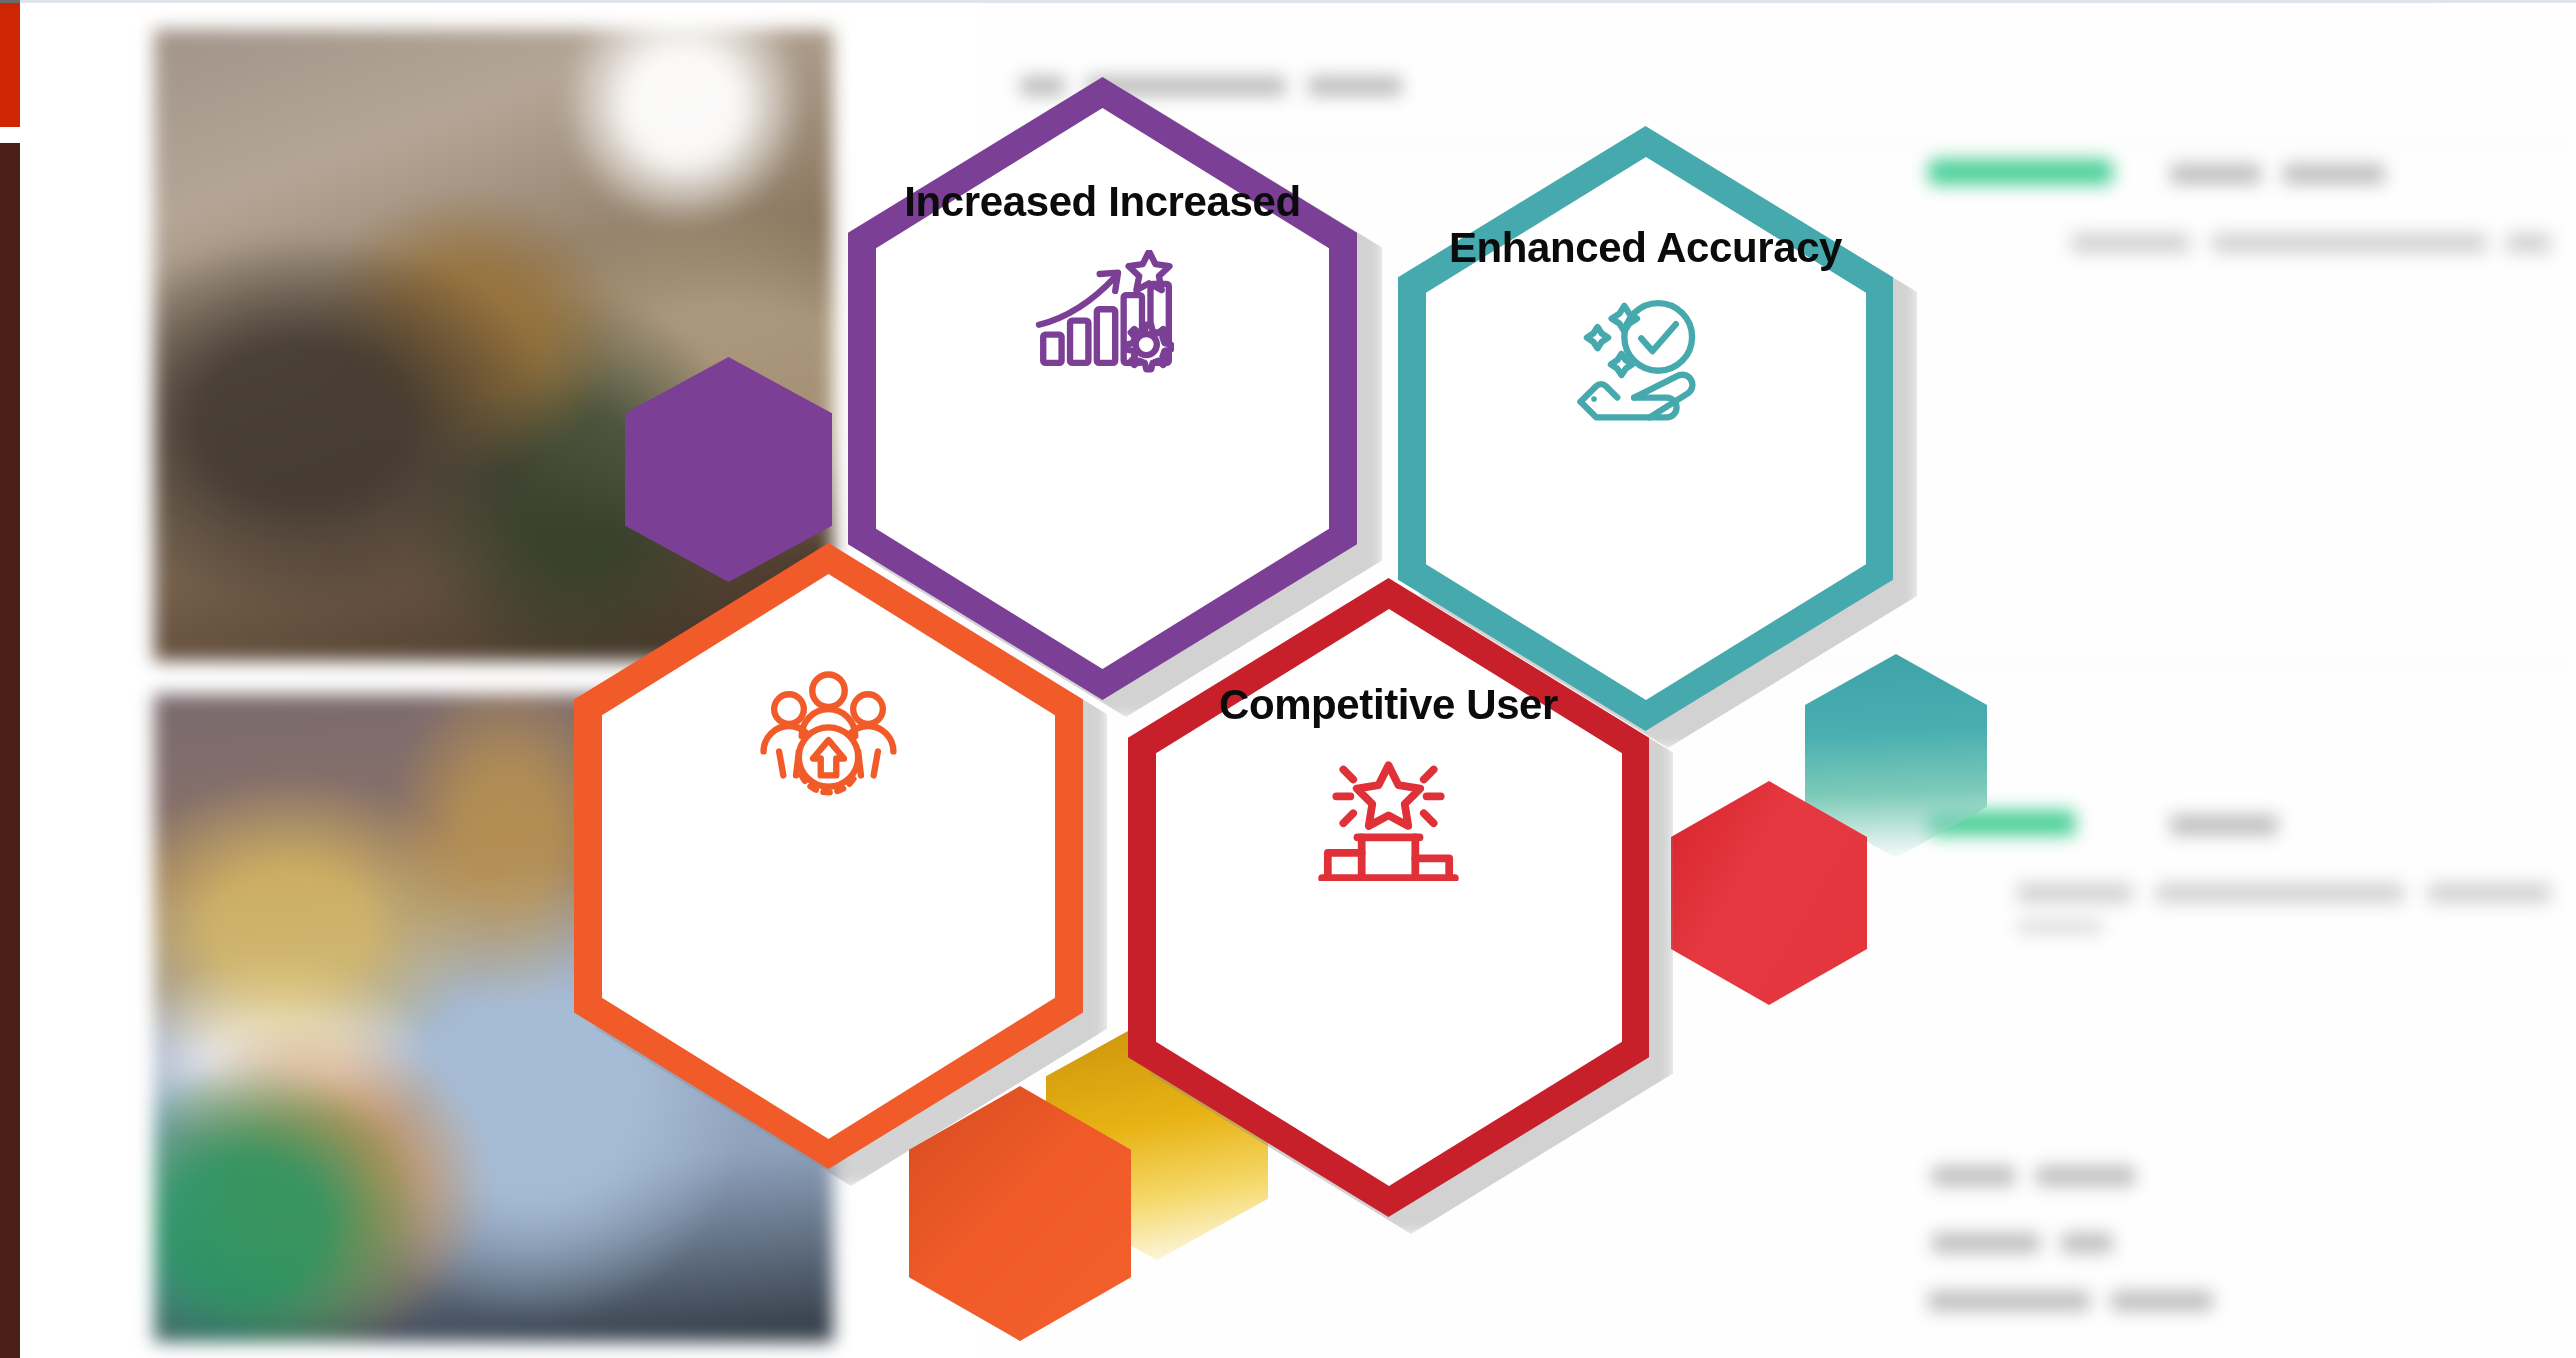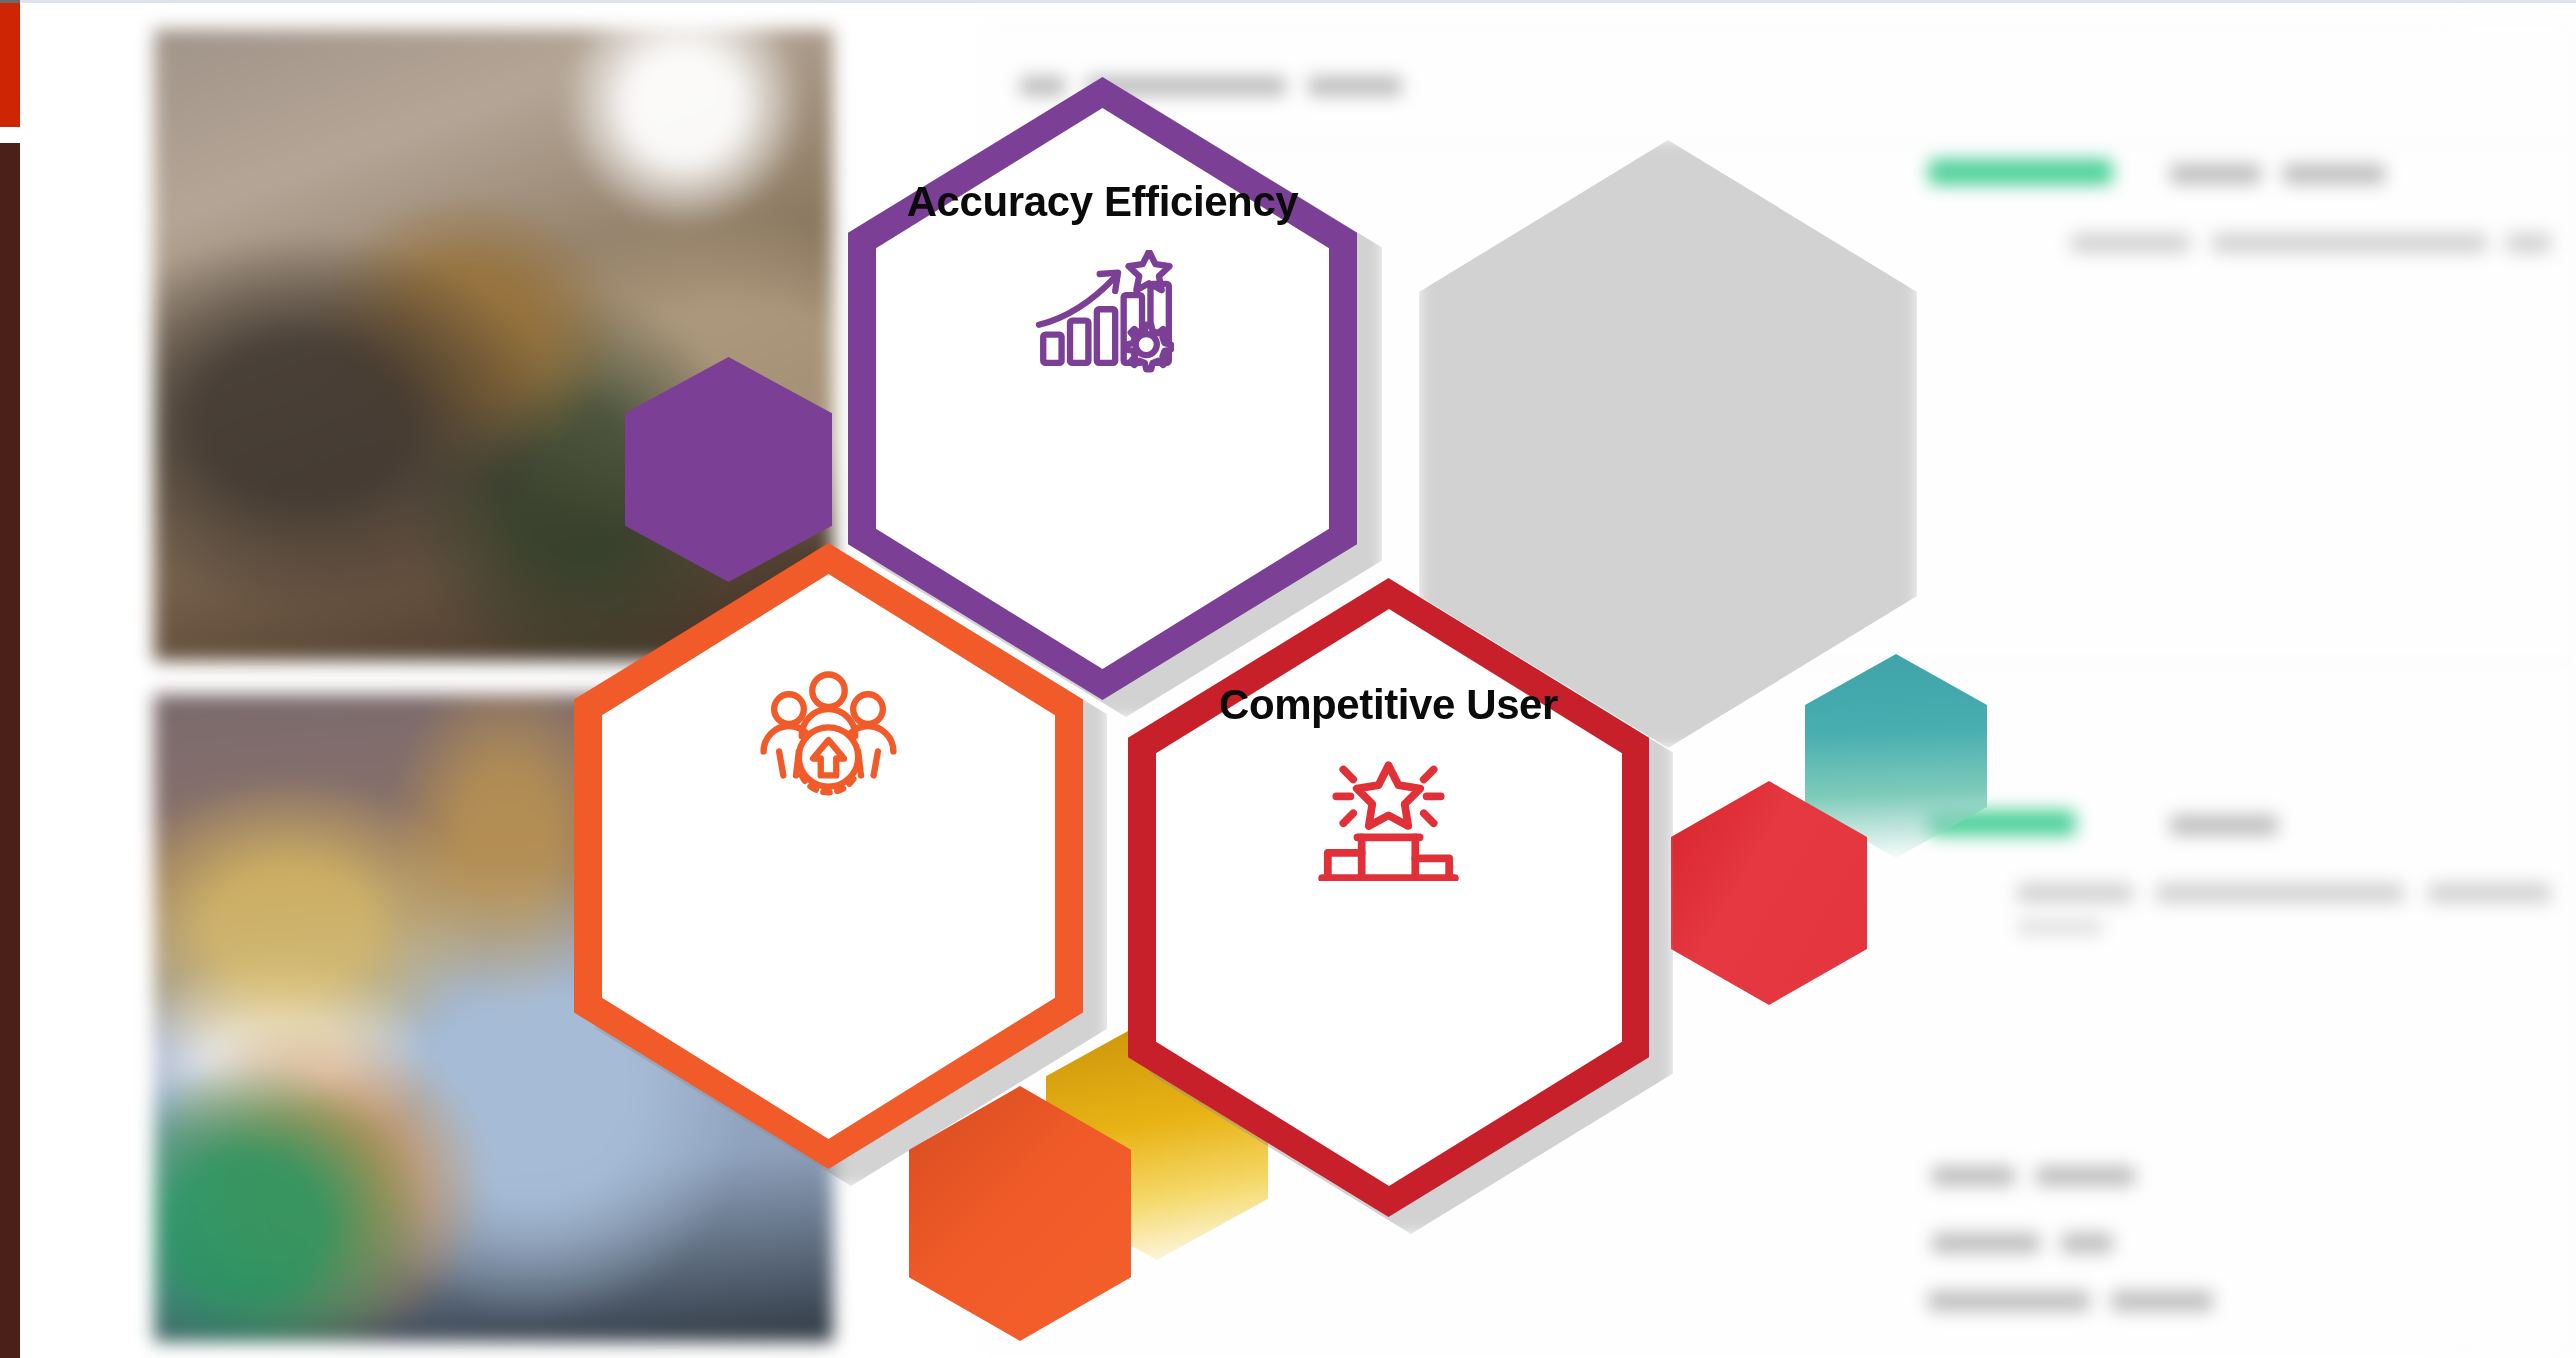--- a/index.html
+++ b/index.html
@@ -192,21 +192,21 @@
               background:linear-gradient(178deg,#3FA3A8 0%,#48AEB0 38%,#7ECBB9 68%,rgba(255,255,255,0.15) 100%);"></div>
 
   <div class="hex" style="left:1046px; top:1015px; width:222px; height:245px;
               background:linear-gradient(170deg,#C9900A 0%,#E8B315 45%,#F5D96B 72%,rgba(255,255,255,0.2) 100%);"></div>
 
   <div class="hex-shadow" style="left:870px; top:91px; width:512px; height:626px;"></div>
   <div class="hex-card-wrap" style="left:848px; top:77px; width:509px; height:623px;">
     <div class="hex-outer" style="background:#7B3F96;"></div>
     <div class="hex-inner" style="left:28px; top:31px; width:453px; height:561px;"></div>
     <div class="hex-content">
-      <div class="hex-title">Accuracy Efficiency</div>
+      <div class="hex-title">Increased Increased</div>
       <div class="hex-icon">
         <svg viewBox="0 0 200 180" fill="none" stroke="#7B3F96" stroke-width="9" stroke-linecap="round" stroke-linejoin="round">
           <rect x="16" y="120" width="26" height="40" rx="3"></rect>
           <rect x="54" y="100" width="26" height="60" rx="3"></rect>
           <rect x="92" y="84" width="26" height="76" rx="3"></rect>
           <rect x="130" y="64" width="26" height="96" rx="3"></rect>
           <rect x="168" y="48" width="26" height="112" rx="3"></rect>
           <path d="M10 106 C50 96, 88 70, 118 38"></path>
           <path d="M96 34 L122 32 L118 58"></path>
           <path d="M166 2 l9 18 20 3 -15 14 4 20 -18 -10 -18 10 4 -20 -15 -14 20 -3z"></path>
@@ -214,20 +214,40 @@
             <circle cx="30" cy="30" r="15"></circle>
             <path d="M30 2 l7 0 2 9 8 3 7 -6 5 5 -6 7 3 8 9 2 0 7 -9 2 -3 8 6 7 -5 5 -7 -6 -8 3 -2 9 -7 0 -2 -9 -8 -3 -7 6 -5 -5 6 -7 -3 -8 -9 -2 0 -7 9 -2 3 -8 -6 -7 5 -5 7 6 8 -3z" fill="#ffffff" stroke="#7B3F96"></path>
             <circle cx="30" cy="30" r="15" fill="#ffffff" stroke="#7B3F96"></circle>
           </g>
         </svg>
       </div>
     </div>
   </div>
 
   <div class="hex-shadow" style="left:1419px; top:140px; width:498px; height:608px;"></div>
+  <div class="hex-card-wrap" style="left:1398px; top:126px; width:495px; height:605px;">
+    <div class="hex-outer" style="background:#46A9AE;"></div>
+    <div class="hex-inner" style="left:28px; top:31px; width:440px; height:543px;"></div>
+    <div class="hex-content">
+      <div class="hex-title">Enhanced Accuracy</div>
+      <div class="hex-icon">
+        <svg viewBox="0 0 200 180" fill="none" stroke="#46A9AE" stroke-width="9" stroke-linecap="round" stroke-linejoin="round">
+          <circle cx="118" cy="58" r="48"></circle>
+          <path d="M94 60 l16 18 33 -38"></path>
+          <path d="M70 14 l7 11 11 7 -11 7 -7 11 -7 -11 -11 -7 11 -7z"></path>
+          <path d="M32 44 l6 9 9 6 -9 6 -6 9 -6 -9 -9 -6 9 -6z"></path>
+          <path d="M66 82 l6 9 9 6 -9 6 -6 9 -6 -9 -9 -6 9 -6z"></path>
+          <path d="M8 150 l22 -22 a10 10 0 0 1 14 0 l16 16"></path>
+          <path d="M8 150 l22 22 42 0 58 0 a14 14 0 0 0 0 -28 l-46 0"></path>
+          <path d="M84 144 l60 -30 a14 14 0 0 1 16 24 l-54 34"></path>
+          <circle cx="27" cy="146" r="4" fill="#46A9AE" stroke="none"></circle>
+        </svg>
+      </div>
+    </div>
+  </div>
 
   <div class="hex" style="left:1671px; top:781px; width:196px; height:224px;
               background:linear-gradient(120deg,#D6232C 0%,#E53840 40%,#E4353D 100%);"></div>
 
   <div class="hex" style="left:909px; top:1086px; width:222px; height:255px;
               background:linear-gradient(135deg,#D64B20 0%,#EF5A28 45%,#F4602C 100%);"></div>
 
   <div class="hex-shadow" style="left:595px; top:557px; width:512px; height:629px;"></div>
   <div class="hex-card-wrap" style="left:574px; top:543px; width:509px; height:626px;">
     <div class="hex-outer" style="background:#F15A29;"></div>

